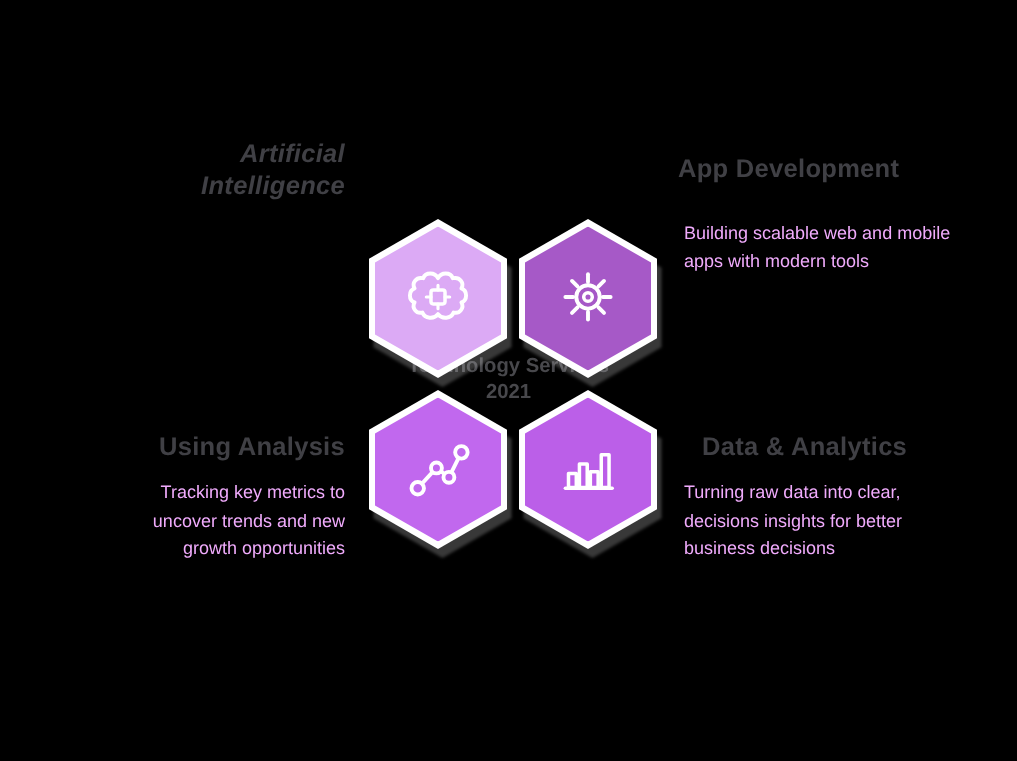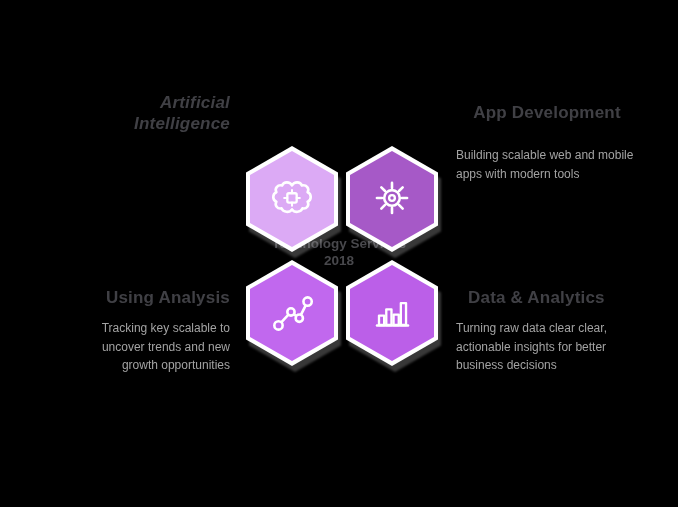--- a/index.html
+++ b/index.html
@@ -5,28 +5,28 @@
   html,body{margin:0;padding:0;}
   body{
     width:678px;height:507px;position:relative;overflow:hidden;
     background:#000;
     font-family:"Liberation Sans", sans-serif;
   }
   .stage{position:absolute;inset:0;}
   
   .txt-block{position:absolute;color:#46464a;}
   .title{font-weight:bold;font-size:17px;line-height:21px;letter-spacing:.2px;color:#404045;}
-  .desc{font-size:12px;line-height:18.5px;color:#a3a3a3;margin-top:0;}
+  .desc{font-size:12px;line-height:18.5px;color:#f0abfc;margin-top:0;}
   .left-col{text-align:right;}
   .right-col{text-align:left;}
   #tl-title{left:78px;top:92px;width:152px;font-style:italic;}
   #tl-desc{left:78px;top:158px;width:152px;}
   #bl-title{left:78px;top:287px;width:152px;}
   #bl-desc{left:78px;top:319px;width:152px;}
-  #tr-title{left:452px;top:102px;width:190px;text-align:center;}
+  #tr-title{left:452px;top:102px;width:190px;}
   #tr-desc{left:456px;top:146px;width:182px;}
   #br-title{left:452px;top:287px;width:190px;margin-left:16px;}
   #br-desc{left:456px;top:319px;width:182px;}
   
   .center-label{
     position:absolute;left:239px;top:235px;width:200px;
     text-align:center;z-index:1;color:#48484c;font-weight:bold;
     font-size:13.5px;line-height:17px;
   }
   
@@ -49,33 +49,33 @@
   #hex-bl{left:246px;top:260px;}
   #hex-br{left:346px;top:260px;}
 </style>
 </head>
 <body>
 
 <div class="stage">
 
   <div class="center-label">
     <div>Technology Services</div>
-    <div>2018</div>
+    <div>2021</div>
   </div>
 
   <div class="txt-block left-col title" id="tl-title">Artificial Intelligence</div>
 
   <div class="txt-block left-col title" id="bl-title">Using Analysis</div>
-  <div class="txt-block left-col desc" id="bl-desc">Tracking key scalable to uncover trends and new growth opportunities</div>
+  <div class="txt-block left-col desc" id="bl-desc">Tracking key metrics to uncover trends and new growth opportunities</div>
 
   <div class="txt-block right-col title" id="tr-title">App Development</div>
   <div class="txt-block right-col desc" id="tr-desc">Building scalable web and mobile apps with modern tools</div>
 
   <div class="txt-block right-col title" id="br-title">Data &amp; Analytics</div>
-  <div class="txt-block right-col desc" id="br-desc">Turning raw data clear clear, actionable insights for better business decisions</div>
+  <div class="txt-block right-col desc" id="br-desc">Turning raw data into clear, decisions insights for better business decisions</div>
 
   <div class="hex-wrap" id="hex-tl">
     <div class="hex-white"></div>
     <div class="hex-fill" style="background: rgb(220, 170, 245); color: rgb(220, 170, 245);">
       <div class="hex-icon">
         <svg viewBox="0 0 100 100" fill="none" stroke="#ffffff" stroke-width="5" stroke-linecap="round" stroke-linejoin="round">
           <path d="M50 26 C46 18 34 18 31 26 C22 24 16 32 20 39 C12 42 12 54 20 57 C16 64 22 72 30 70 C33 78 45 79 50 72 C55 79 67 78 70 70 C78 72 84 64 80 57 C88 54 88 42 80 39 C84 32 78 24 69 26 C66 18 54 18 50 26 Z"></path>
           <rect x="41" y="41" width="18" height="18" rx="3" stroke-width="4.5"></rect>
           <path d="M50 35 V41 M50 59 V65 M35 50 H41 M59 50 H65" stroke-width="4"></path>
         </svg>

